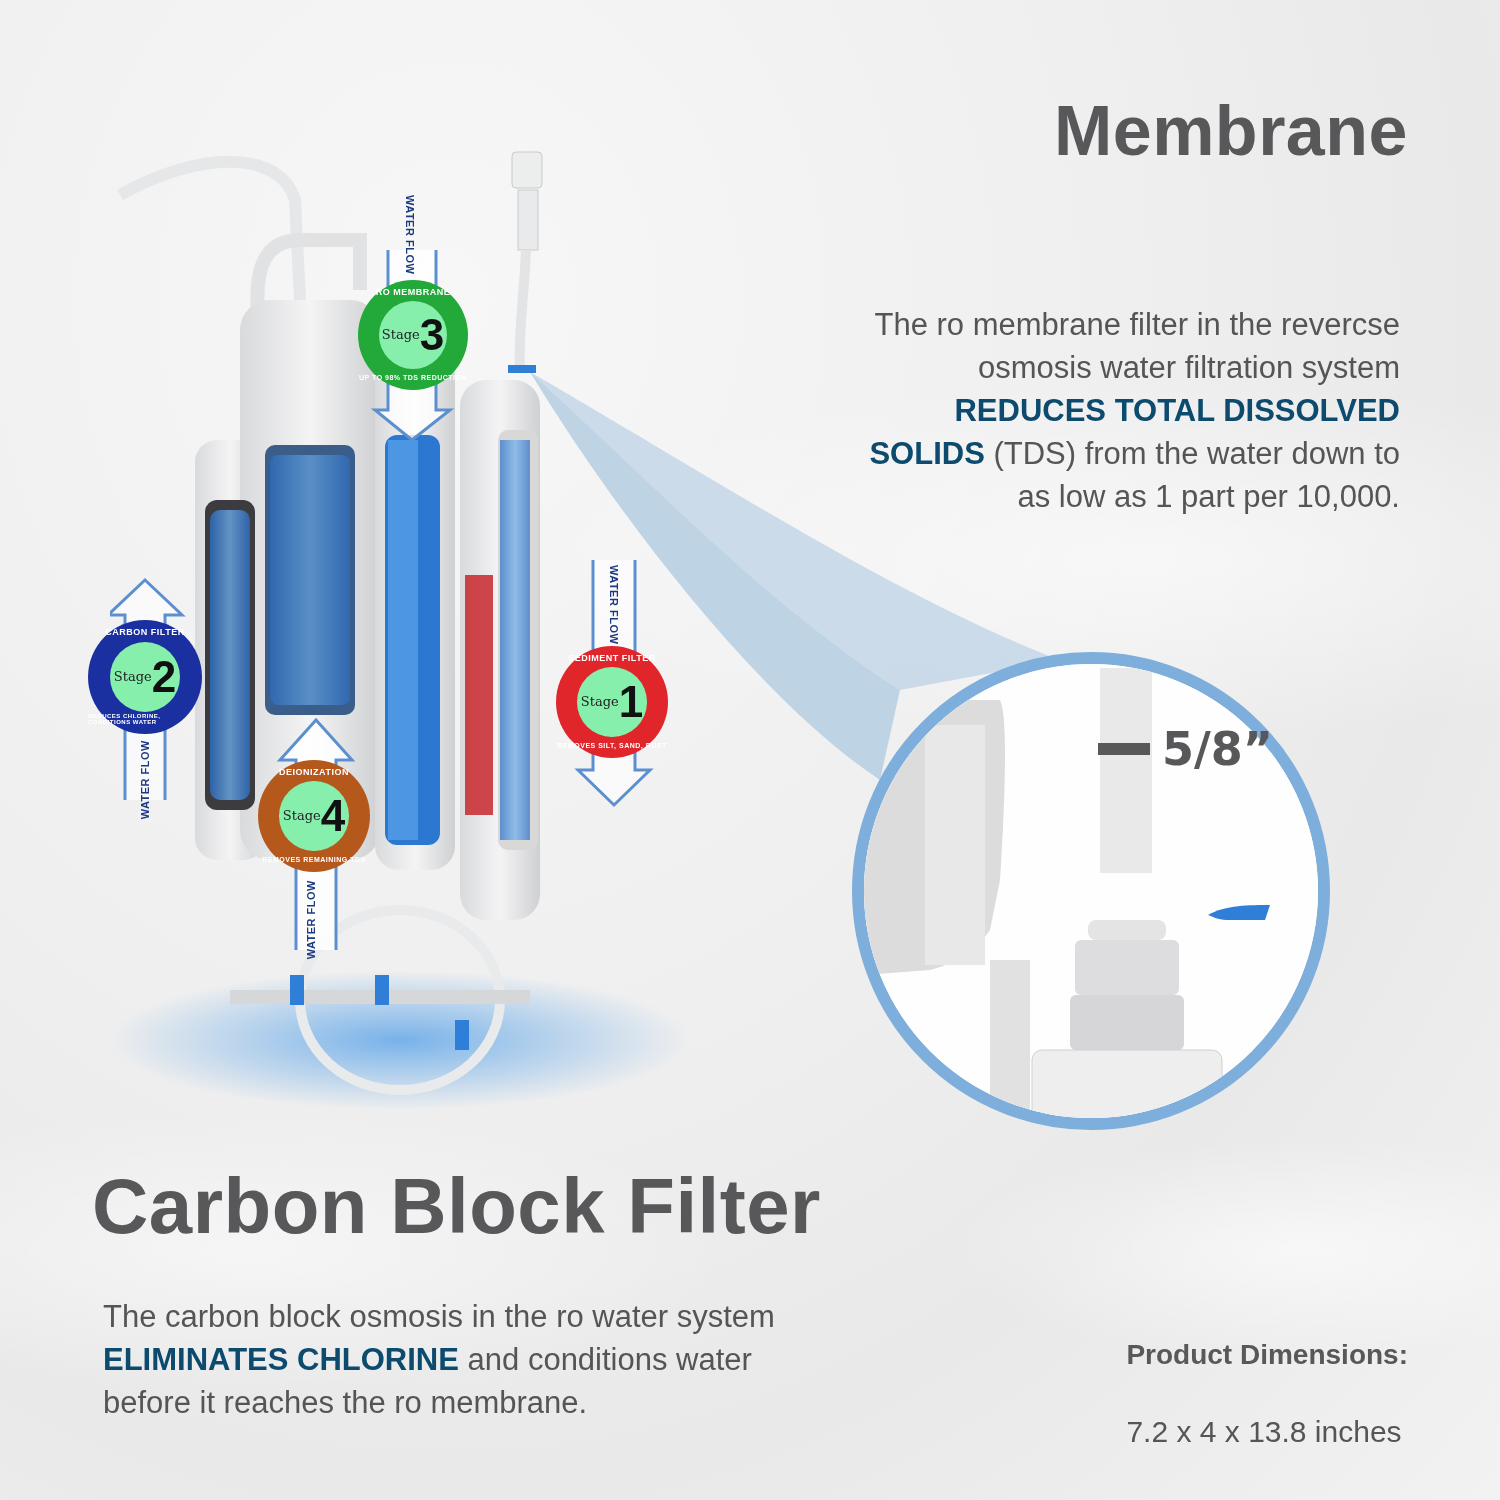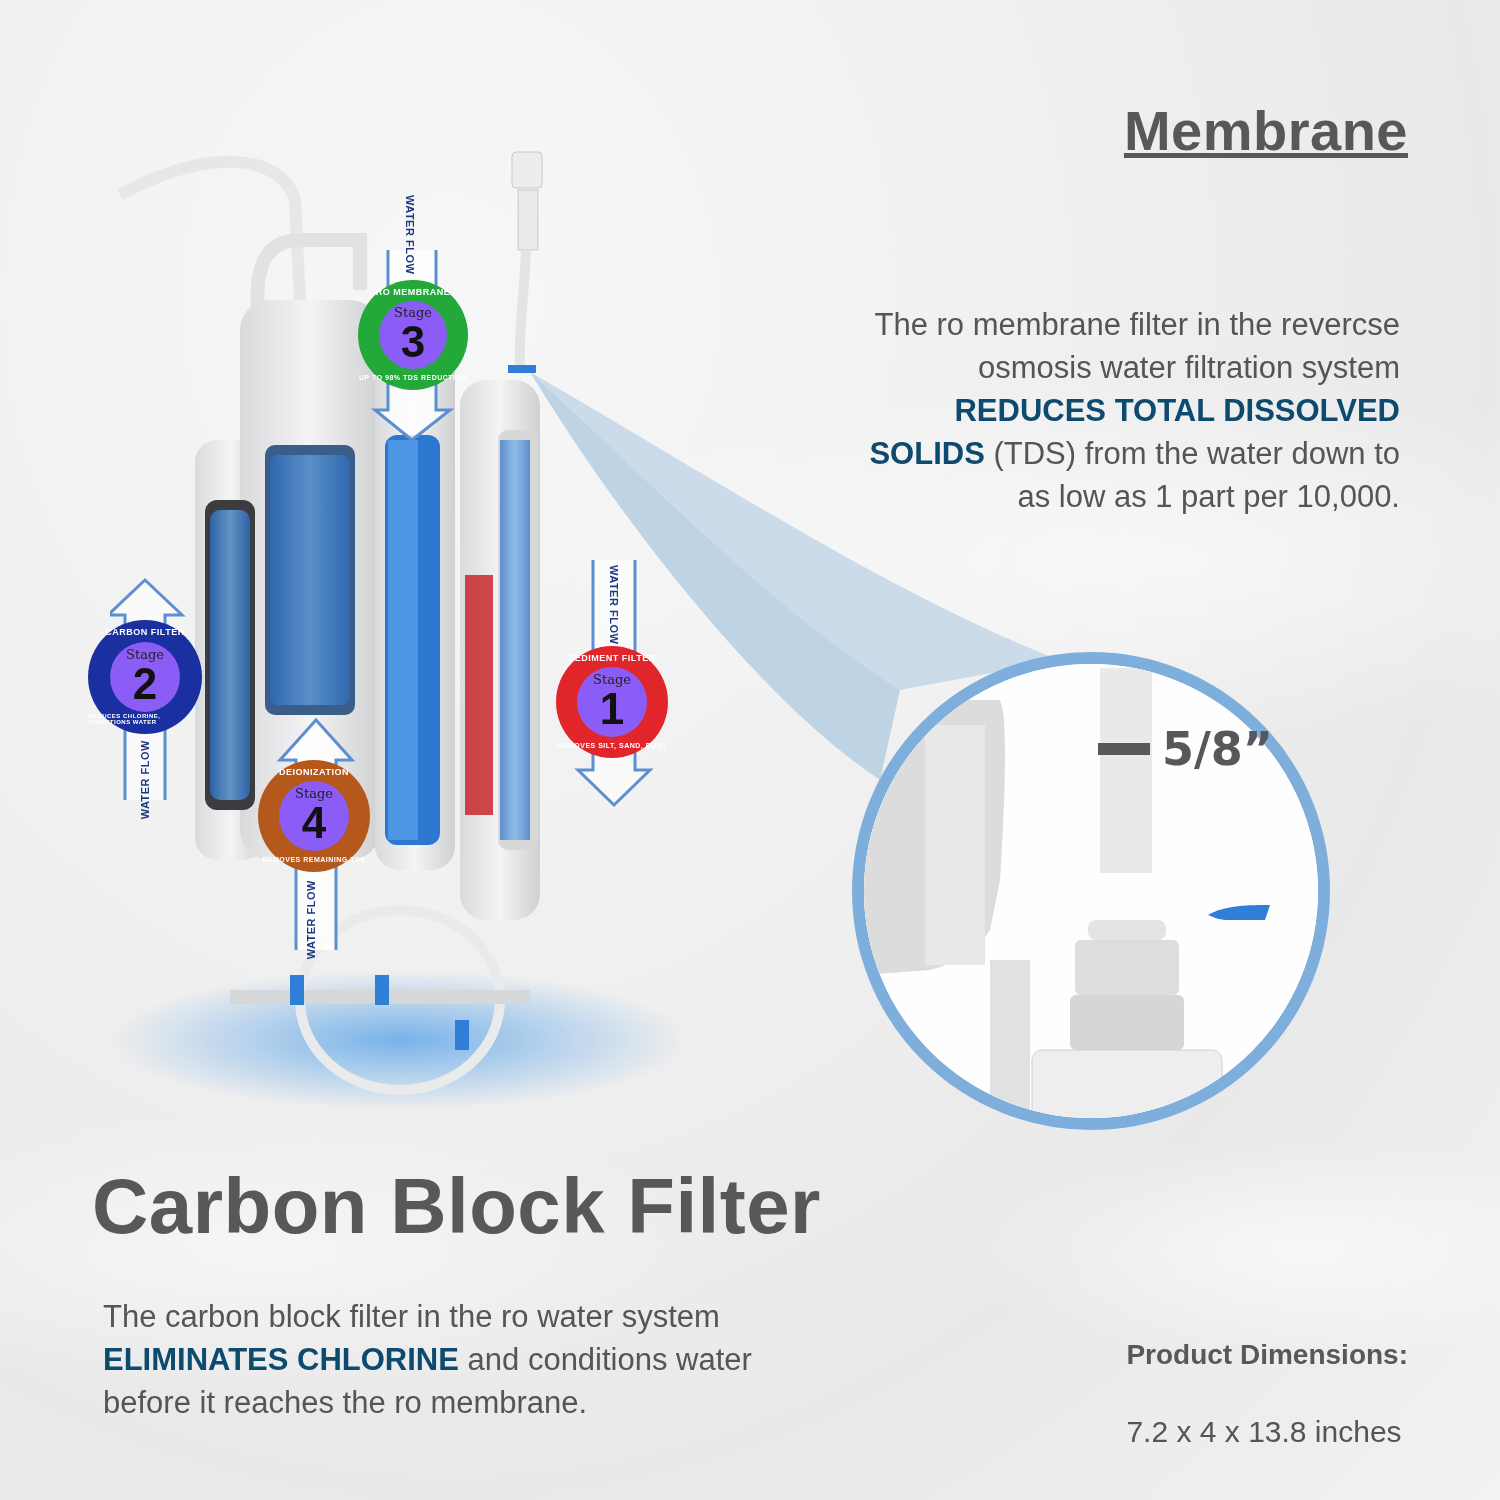--- a/index.html
+++ b/index.html
@@ -5,38 +5,38 @@
   html,body{margin:0;padding:0;}
   body{width:1500px;height:1500px;overflow:hidden;position:relative;
     font-family:"Liberation Sans","DejaVu Sans",sans-serif;color:#555557;
     background:radial-gradient(ellipse at 30% 20%,#f7f7f7 0%,#efefef 45%,#e9e9ea 70%,#f2f2f2 100%);}
   .bg-ripple{position:absolute;inset:0;pointer-events:none;
     background:
       radial-gradient(ellipse 900px 260px at 1150px 560px,rgba(255,255,255,.55),rgba(255,255,255,0) 70%),
       radial-gradient(ellipse 700px 200px at 250px 1250px,rgba(255,255,255,.5),rgba(255,255,255,0) 70%),
       radial-gradient(ellipse 500px 160px at 1300px 1250px,rgba(255,255,255,.6),rgba(255,255,255,0) 70%);}
   .title{position:absolute;font-weight:700;color:#58585a;letter-spacing:0.5px;margin:0;}
-  #mem-title{right:92px;top:88px;text-align:right;font-size:56px;line-height:86px;text-decoration:underline;}
+  #mem-title{right:92px;top:88px;text-align:right;font-size:70px;line-height:86px;}
   #carbon-title{left:92px;top:1160px;font-size:78px;line-height:92px;}
   .para{position:absolute;font-size:31px;line-height:43px;color:#555557;margin:8px;}
   #mem-para{right:92px;top:295px;width:640px;text-align:right;}
   #carbon-para{left:95px;top:1287px;width:800px;}
   .hl{color:#0c4a6e;font-weight:700;}
   #dims{position:absolute;right:92px;top:1336px;text-align:left;}
   #dims .lbl{font-size:28px;font-weight:700;line-height:38px;color:#58585a;}
   #dims .val{font-size:30px;line-height:42px;color:#555557;margin-top:37px;}
   
   #product{position:absolute;left:110px;top:150px;width:600px;height:980px;}
   .callout-cone{position:absolute;left:0;top:0;width:1500px;height:1500px;pointer-events:none;}
   #zoom-circle{position:absolute;left:852px;top:652px;width:478px;height:478px;border-radius:50%;
     border:12px solid #7eaedb;box-sizing:border-box;overflow:hidden;background:#fff;}
   .fit-label{position:absolute;left:1162px;top:722px;font-size:46px;font-weight:700;color:#58585a;
     font-family:"DejaVu Sans","Liberation Sans",sans-serif;}
   .badge{position:absolute;border-radius:50%;display:flex;align-items:center;justify-content:center;}
-  .badge .inner{width:62%;height:62%;background:#8b5cf6;border-radius:50%;display:flex;flex-direction:column;
+  .badge .inner{width:62%;height:62%;background:#86efac;border-radius:50%;display:flex;flex-direction:row;
     align-items:center;justify-content:center;}
   .badge .stage{font-size:13px;color:#222;line-height:14px;font-family:"DejaVu Serif",serif;}
   .badge .num{font-size:44px;font-weight:700;color:#111;line-height:44px;}
   .badge .ring-top,.badge .ring-bot{position:absolute;font-size:9px;font-weight:700;color:#fff;letter-spacing:.5px;}
   .badge .ring-top{top:7px;}
   .badge .ring-bot{bottom:9px;font-size:7px;}
   .flow-label{position:absolute;font-size:11px;font-weight:700;color:#1c3a84;letter-spacing:.5px;
     writing-mode:vertical-rl;white-space:nowrap;}
   .flow-label.up{transform:rotate(180deg);}
 </style>
@@ -168,21 +168,21 @@
 <p id="mem-para" class="para">
   <span>The ro membrane filter in the revercse</span><br>
   <span>osmosis water filtration system</span><br>
   <span class="hl">REDUCES TOTAL DISSOLVED</span><br>
   <span class="hl">SOLIDS</span><span> (TDS) from the water down to</span><br>
   <span>as low as 1 part per 10,000.</span>
 </p>
 
 <h2 id="carbon-title" class="title">Carbon Block Filter</h2>
 <p id="carbon-para" class="para">
-  <span>The carbon block filter in the ro water system</span><br>
+  <span>The carbon block osmosis in the ro water system</span><br>
   <span class="hl">ELIMINATES CHLORINE</span><span> and conditions water</span><br>
   <span>before it reaches the ro membrane.</span>
 </p>
 
 <div id="dims">
   <div class="lbl">Product Dimensions:</div>
   <div class="val">7.2 x 4 x 13.8 inches</div>
 </div>
 
 </body></html>

